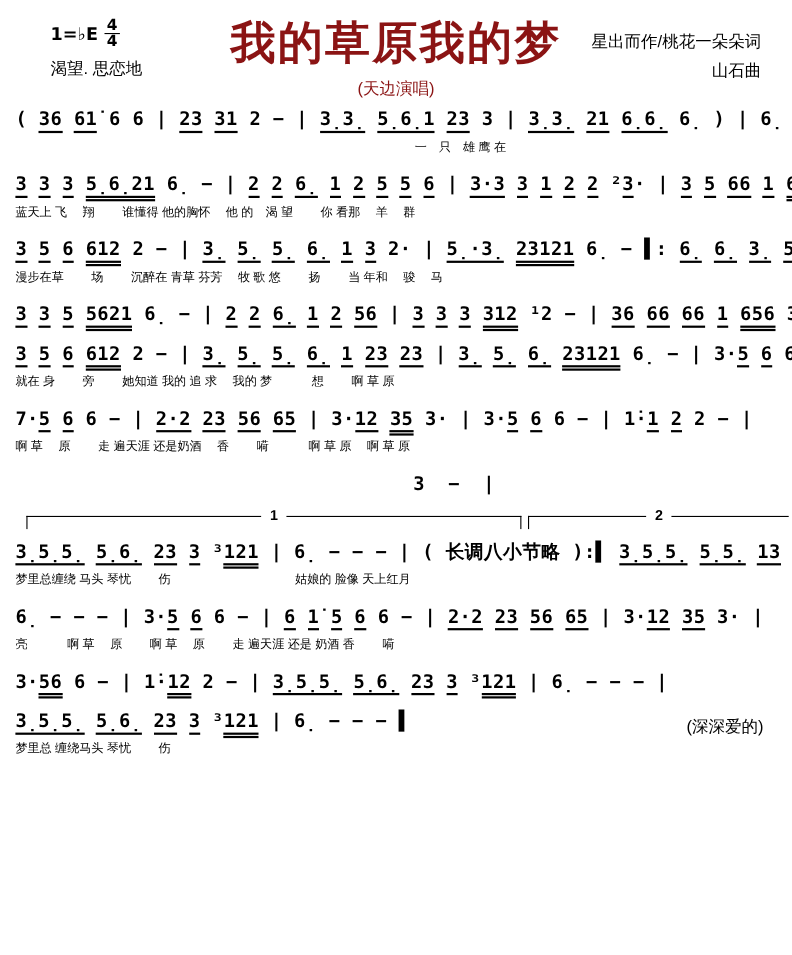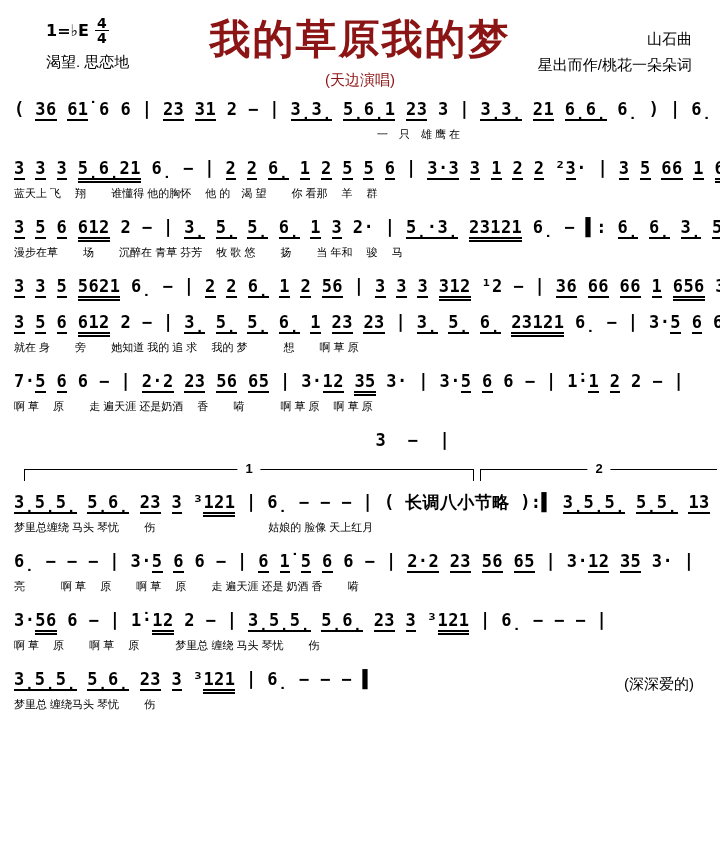--- a/index.html
+++ b/index.html
@@ -60,22 +60,22 @@
         <span>4</span>
       </span>
     </div>
     <div class="tempo">渴望. 思恋地</div>
   </div>
   <div class="title-block">
     <div class="title" style="color: rgb(139, 20, 20);">我的草原我的梦</div>
     <div class="subtitle" style="color: rgb(139, 20, 20); text-align: center;">(天边演唱)</div>
   </div>
   <div class="credits">
+    <div>星出而作/桃花一朵朵词</div>
     <div>山石曲</div>
-    <div>星出而作/桃花一朵朵词</div>
   </div>
 </div>
 
 <div class="score">
     <div class="line">
       <div class="notes">( <span class="u1">36</span> <span class="u1">61̇</span> 6 6 | <span class="u1">23</span> <span class="u1">31</span> 2 − | <span class="u1">3̣3̣</span> <span class="u1">5̣6̣1</span> <span class="u1">23</span> 3 | <span class="u1">3̣3̣</span> <span class="u1">21</span> <span class="u1">6̣6̣</span> 6̣ ) | 6̣ 6̣    |</div>
       <div class="lyrics">　　　　　　　　　　　　　　　　　　　　　　　　　　　　　　　　　一　只　雄 鹰 在</div>
     </div>
     <div class="line">
       <div class="notes"><span class="u1">3</span> <span class="u1">3</span> <span class="u1">3</span> <span class="u2">5̣6̣21</span> 6̣ − | <span class="u1">2</span> <span class="u1">2</span> <span class="u1">6̣</span> <span class="u1">1</span> <span class="u1">2</span> <span class="u1">5</span> <span class="u1">5</span> <span class="u1">6</span> | <span class="u1">3·3</span> <span class="u1">3</span> <span class="u1">1</span> <span class="u1">2</span> <span class="u1">2</span> ²<span class="u1">3</span>· | <span class="u1">3</span> <span class="u1">5</span> <span class="u1">66</span> <span class="u1">1</span> <span class="u2">656</span> 3 |</div>
@@ -110,19 +110,18 @@
     <div class="line">
       <div class="notes"><span class="u1">3̣5̣5̣</span> <span class="u1">5̣6̣</span> <span class="u1">23</span> <span class="u1">3</span> ³<span class="u2">121</span> | 6̣ − − − | ( 长调八小节略 ):▌ <span class="u1">3̣5̣5̣</span> <span class="u1">5̣5̣</span> <span class="u1">13</span>  ³ |</div>
       <div class="lyrics">梦里总缠绕 马头 琴忧　　 伤　　　　　　　　　　 姑娘的 脸像 天上红月</div>
     </div>
     <div class="line">
       <div class="notes">6̣ − − − | 3·<span class="u1">5</span> <span class="u1">6</span> 6 − | <span class="u1">6</span> <span class="u1">1̇</span> <span class="u1">5</span> <span class="u1">6</span> 6 − | <span class="u1">2·2</span> <span class="u1">23</span> <span class="u1">56</span> <span class="u1">65</span> | 3·<span class="u1">12</span> <span class="u1">35</span> 3· |</div>
       <div class="lyrics">亮　　　 啊 草　 原　　 啊 草　 原　　 走 遍天涯 还是 奶酒 香　　 嗬</div>
     </div>
     <div class="line">
       <div class="notes">3·<span class="u2">56</span> 6 − | 1̇·<span class="u2">12</span> 2 − | <span class="u1">3̣5̣5̣</span> <span class="u1">5̣6̣</span> <span class="u1">23</span> <span class="u1">3</span> ³<span class="u2">121</span> | 6̣ − − − |</div>
-      <div class="lyrics">啊 草　 原　　 啊 草　 原　　　 梦里总 缠绕 马头 琴忧　　 伤</div>
     </div>
     <div class="line">
       <div class="notes"><span class="u1">3̣5̣5̣</span> <span class="u1">5̣6̣</span> <span class="u1">23</span> <span class="u1">3</span> ³<span class="u2">121</span> | 6̣ − − − ▌<span class="tail">(深深爱的)</span></div>
       <div class="lyrics">梦里总 缠绕马头 琴忧　　 伤</div>
     </div>
   </div>
 
 </body></html>

